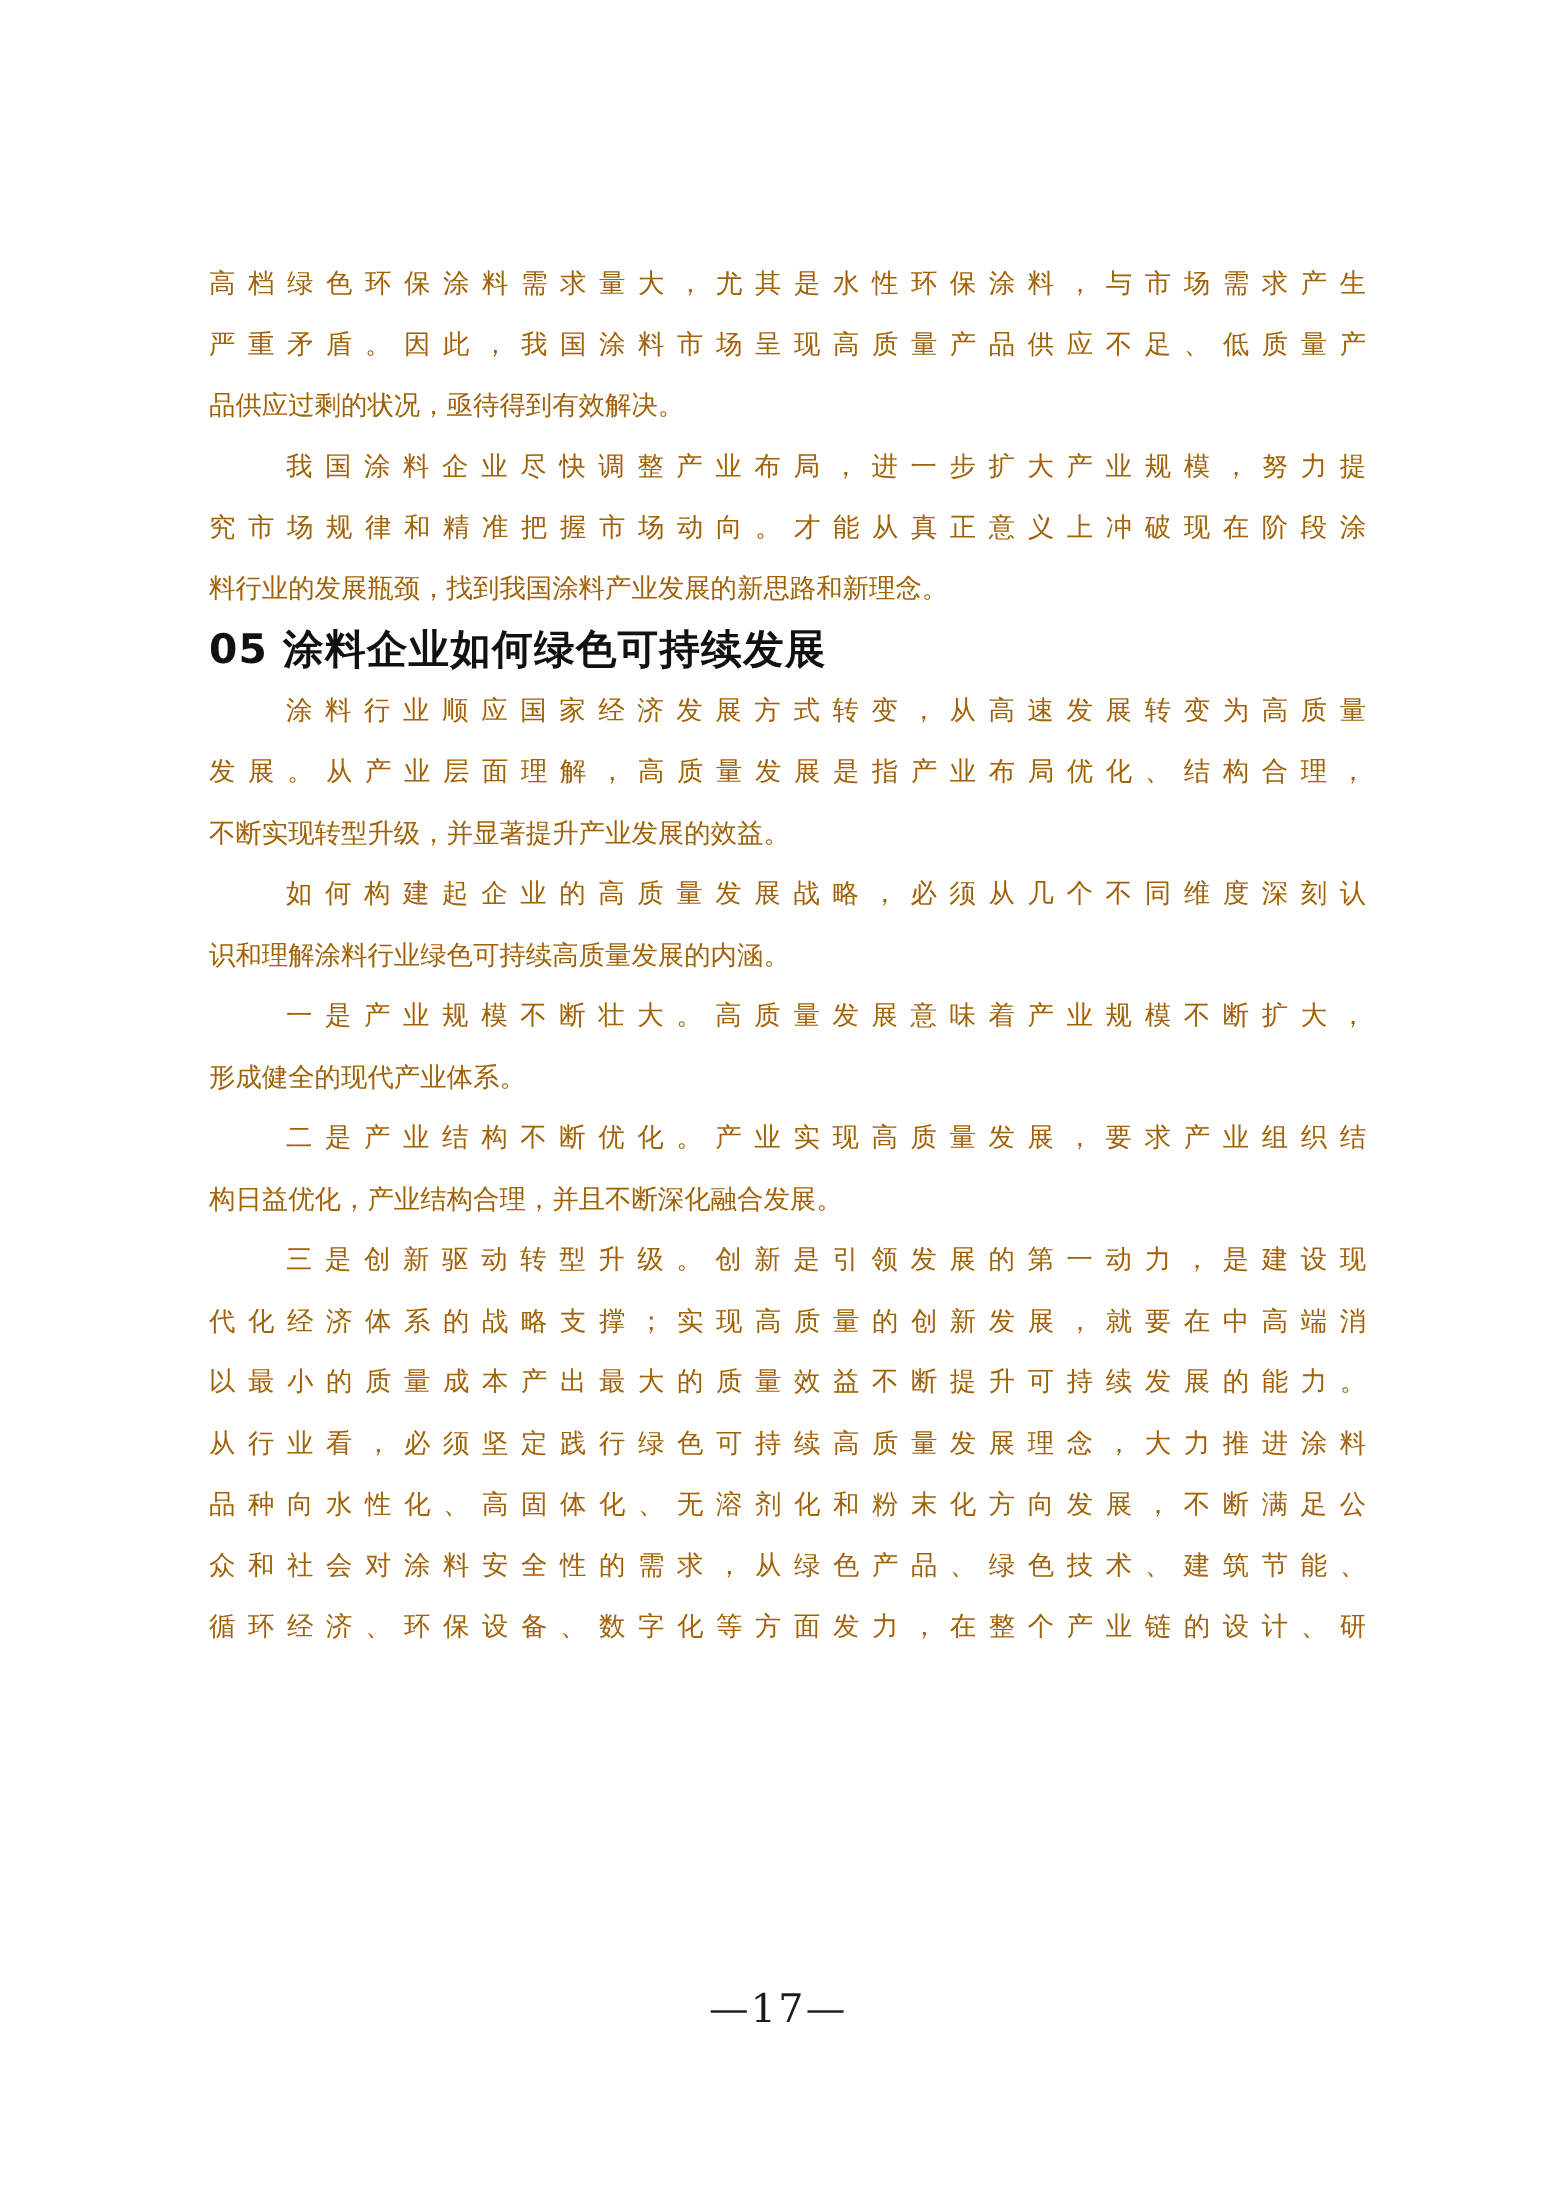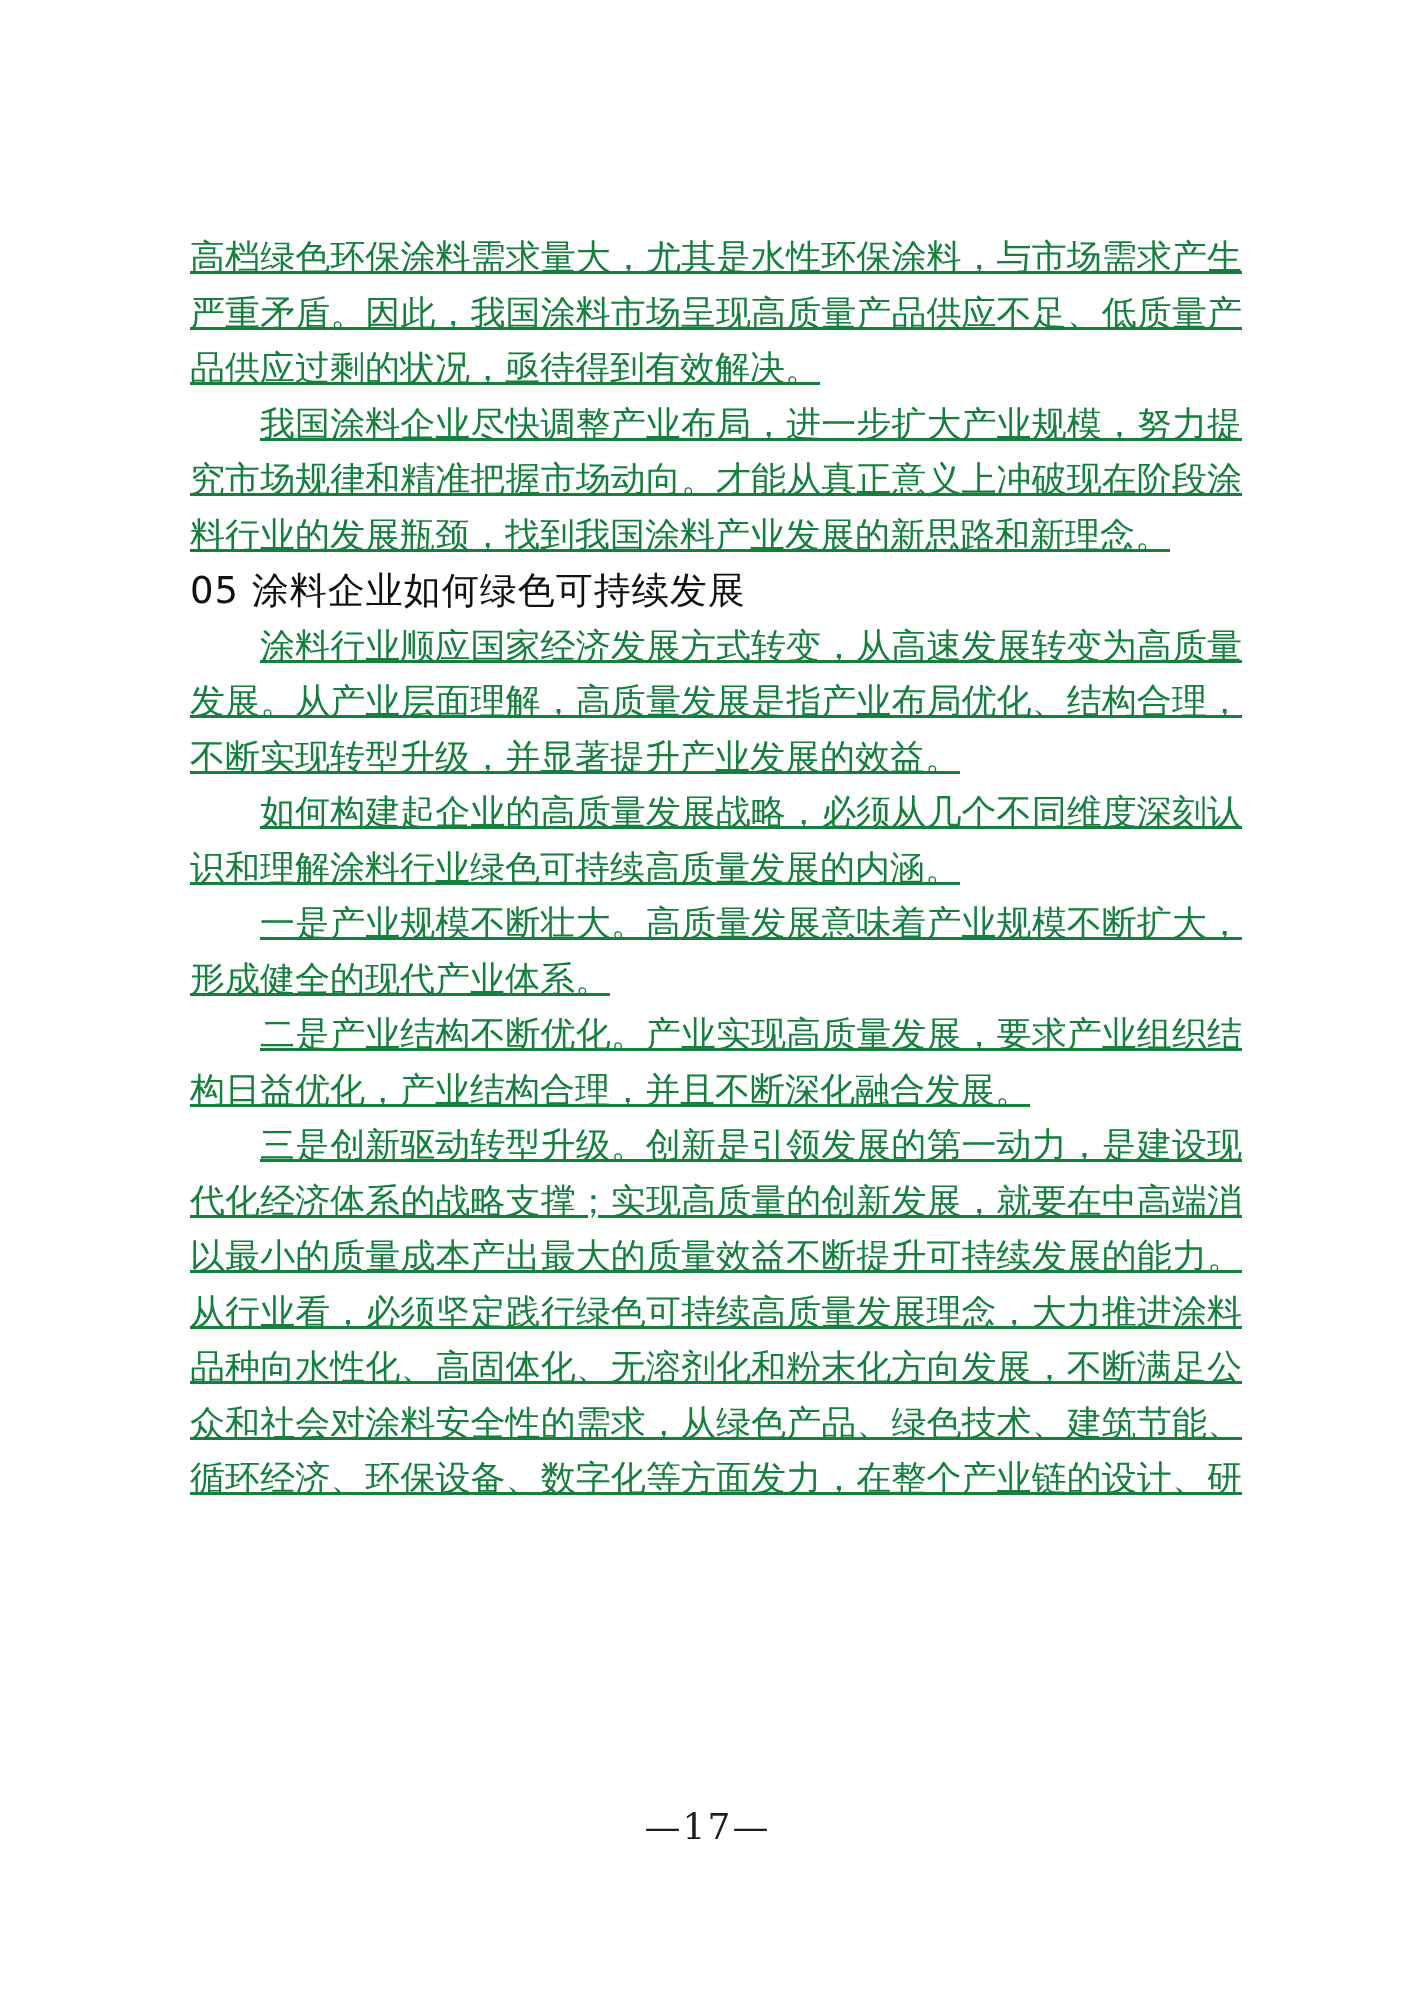--- a/index.html
+++ b/index.html
@@ -16,38 +16,37 @@
     font-family: "DejaVu Serif", "Liberation Serif", serif;
     color: #1c1c1c;
   }
   .content {
     position: absolute;
     left: 190px;
     top: 230px;
     width: 1052px;
   }
   .line {
-    font-size: 35px;
+    font-size: 24px;
     line-height: 55.5px;
     height: 55.5px;
     overflow: hidden;
     text-align: left;
-    color: #15803d;
-    text-decoration: underline;
+    color: #a16207;
   }
   .line.full {
     text-align: justify;
     text-align-last: justify;
   }
   .line.indent {
     text-indent: 70px;
   }
   .heading {
     font-family: "DejaVu Sans", "Liberation Sans", sans-serif;
-    font-weight: normal;
+    font-weight: bold;
     font-size: 37px;
     line-height: 55.5px;
     height: 55.5px;
     letter-spacing: 1px;
     color: #111111;
     white-space: nowrap;
   }
   .footer {
     position: absolute;
     top: 1806px;

